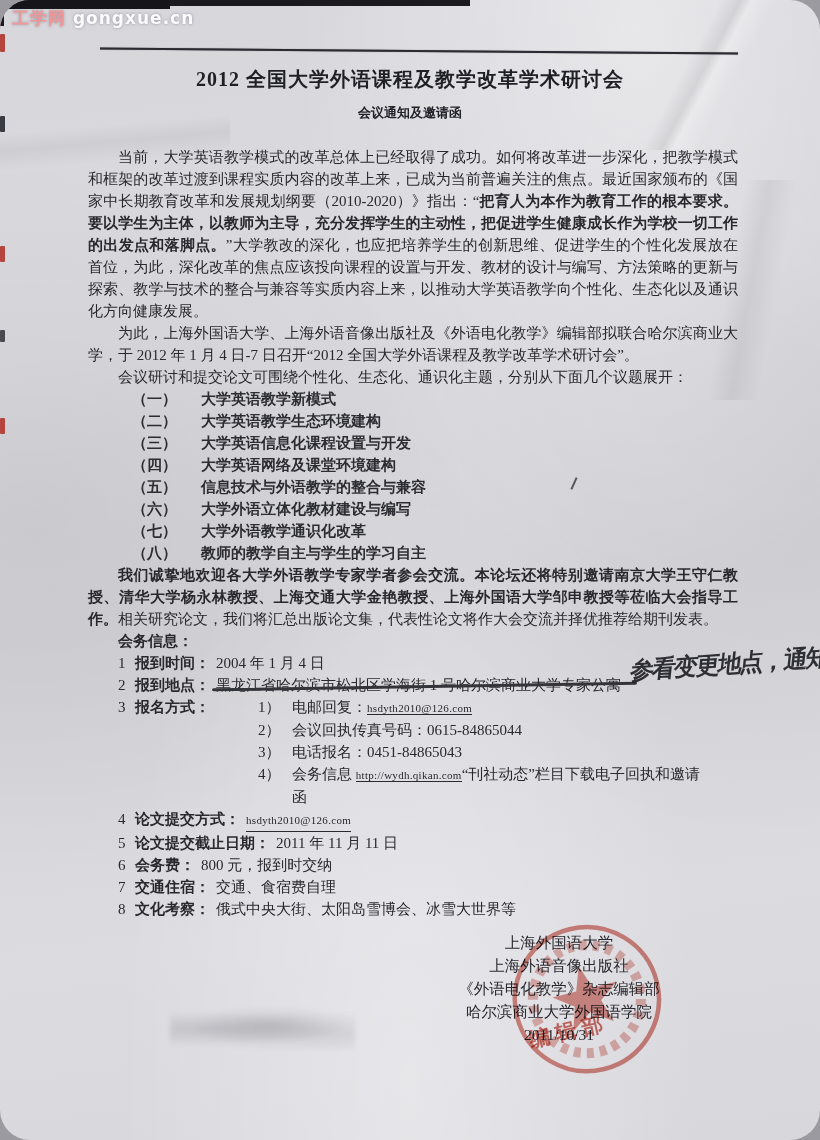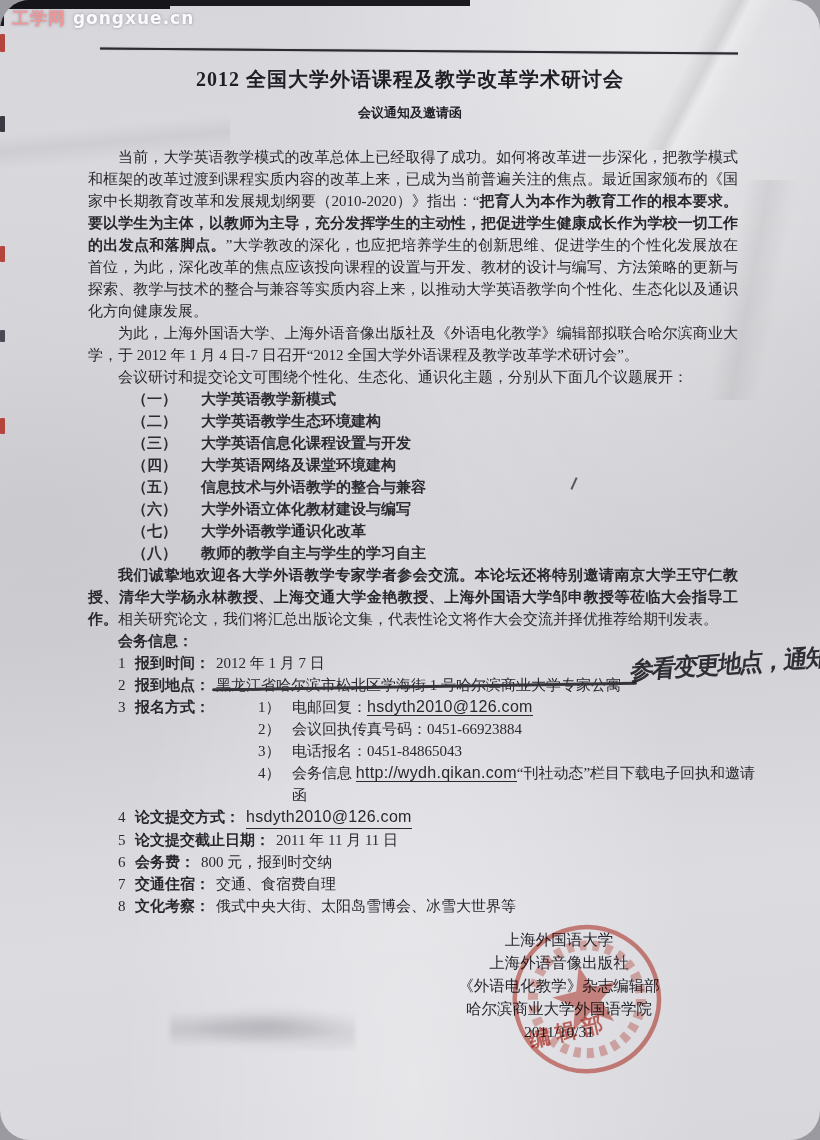--- a/index.html
+++ b/index.html
@@ -56,22 +56,22 @@
   .info-list{padding-left:30px;}
   .info-row{display:flex;align-items:baseline;}
   .inum{flex:0 0 17px;}
   .ilabel{font-weight:bold;white-space:nowrap;margin-right:6px;}
   .ivalue{white-space:nowrap;}
   .row3-label{flex:0 0 117px;}
   .subcol{flex:1 1 auto;}
   .sub-row{display:flex;align-items:baseline;}
   .snum{flex:0 0 34px;}
   .stext{white-space:nowrap;}
-  .mono-link{font-family:Liberation Sans, sans-serif;
-    font-size:16px;border-bottom:1.5px solid #2a2a30;padding-bottom:0px;letter-spacing:.3px;}
+  .mono-link{font-family:Liberation Serif, serif;
+    font-size:11px;border-bottom:1.5px solid #2a2a30;padding-bottom:0px;letter-spacing:.3px;}
   .wrap-line{padding-left:34px;}
 
   .struck{position:relative;white-space:nowrap;}
   .struck::after{content:"";position:absolute;left:-1%;right:-4%;top:52%;height:2.5px;
     background:#34343b;transform:rotate(-.9deg);border-radius:2px;}
 
   .handnote{position:absolute;left:630px;top:648px;width:195px;
     font-family:"DejaVu Sans","Liberation Sans",sans-serif;
     font-size:24px;font-weight:bold;color:#1d1d24;white-space:nowrap;
     transform:rotate(-4deg) skewX(-10deg);letter-spacing:-2px;opacity:.9;}
@@ -142,40 +142,40 @@
 
     <p class="para"><b>我们诚挚地欢迎各大学外语教学专家学者参会交流。本论坛还将特别邀请南京大学王守仁教授、清华大学杨永林教授、上海交通大学金艳教授、上海外国语大学邹申教授等莅临大会指导工作。</b><span>相关研究论文，我们将汇总出版论文集，代表性论文将作大会交流并择优推荐给期刊发表。</span></p>
 
     <div class="info-heading">会务信息：</div>
 
     <div class="info-list">
 
       <div class="info-row">
         <span class="inum">1</span>
         <span class="ilabel">报到时间：</span>
-        <span class="ivalue">2012 年 1 月 7 日</span>
+        <span class="ivalue">2004 年 1 月 4 日</span>
       </div>
 
       <div class="info-row">
         <span class="inum">2</span>
         <span class="ilabel">报到地点：</span>
         <span class="ivalue struck">黑龙江省哈尔滨市松北区学海街 1 号哈尔滨商业大学专家公寓</span>
       </div>
 
       <div class="info-row">
         <span class="inum">3</span>
         <span class="ilabel row3-label">报名方式：</span>
         <div class="subcol">
           <div class="sub-row">
             <span class="snum">1）</span>
             <span class="stext"><span>电邮回复：</span><span class="mono-link">hsdyth2010@126.com</span></span>
           </div>
           <div class="sub-row">
             <span class="snum">2）</span>
-            <span class="stext">会议回执传真号码：0451-66923884</span>
+            <span class="stext">会议回执传真号码：0615-84865044</span>
           </div>
           <div class="sub-row">
             <span class="snum">3）</span>
             <span class="stext">电话报名：0451-84865043</span>
           </div>
           <div class="sub-row">
             <span class="snum">4）</span>
             <span class="stext"><span>会务信息 </span><span class="mono-link">http://wydh.qikan.com</span><span>“刊社动态”栏目下载电子回执和邀请</span></span>
           </div>
           <div class="wrap-line">函</div>

